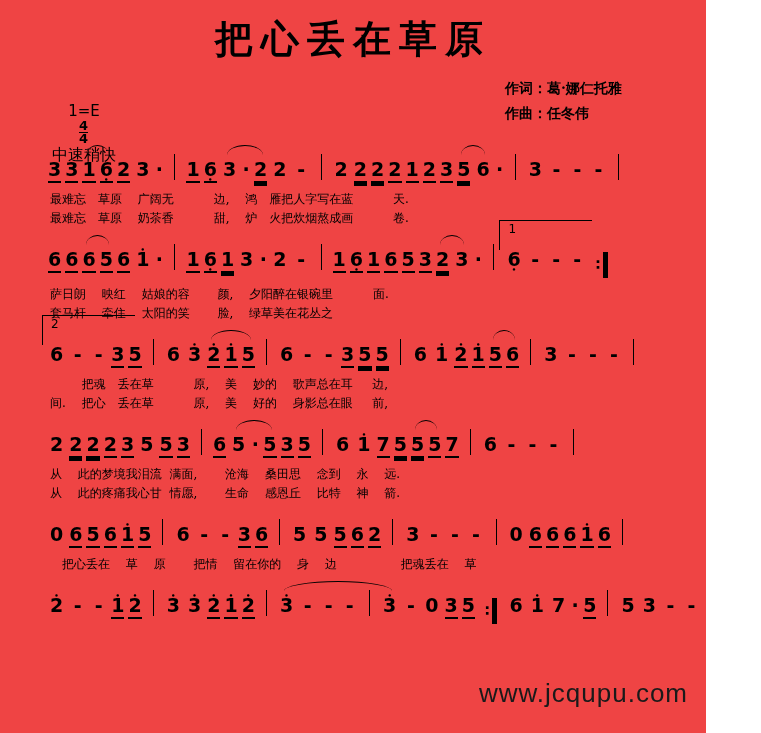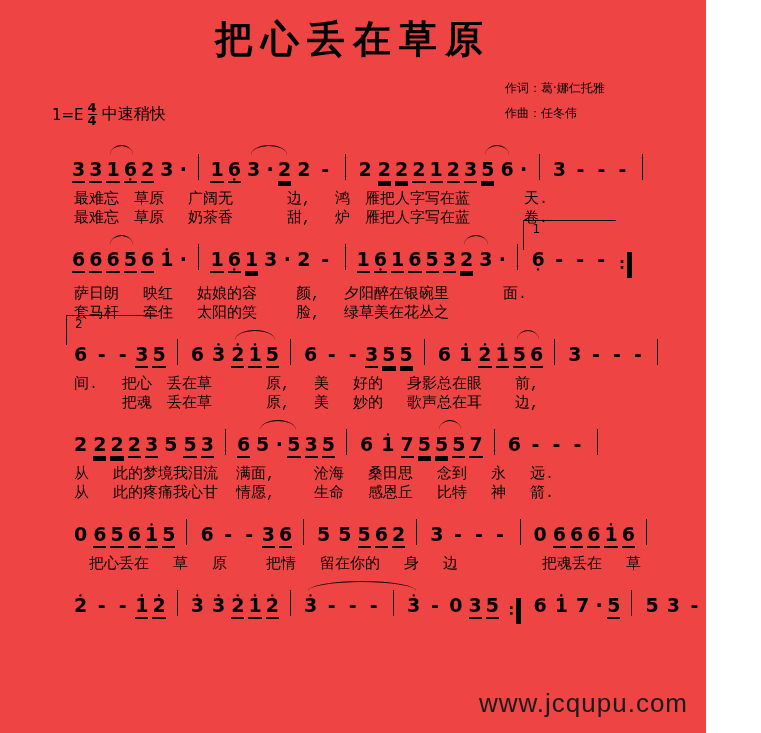--- a/index.html
+++ b/index.html
@@ -1,28 +1,28 @@
 <!DOCTYPE html>
 <html><head>
 <meta charset="utf-8">
 <style>
   html,body{margin:0;padding:0;background:#fff;}
   .page{position:relative;width:706px;height:733px;background:#ef4444;overflow:hidden;
         font-family:"DejaVu Serif","Liberation Serif",serif;color:#000;}
   h1.title{margin:14px 0 0 0;text-align:center;font-weight:bold;font-size:38px;
         letter-spacing:8px;font-family:"DejaVu Serif",serif;}
-  .credits{position:absolute;left:505px;top:76px;font-size:12px;line-height:25px;}
+  .credits{position:absolute;left:505px;top:76px;font-size:14px;line-height:25px;font-weight:bold;}
   .keyline{position:absolute;left:52px;top:102px;display:flex;align-items:center;
-        font-size:15px;font-family:"DejaVu Sans",sans-serif;}
+        font-size:15px;font-family:"DejaVu Sans",sans-serif;flex-direction:column;}
   .ts{display:inline-flex;flex-direction:column;text-align:center;font-weight:bold;
         font-size:13px;line-height:12px;margin:0 5px 0 4px;}
   .ts .tsb{border-top:1px solid #000;}
   .tempo{font-size:16px;font-family:Liberation Sans, sans-serif;}
   #score{position:absolute;left:0;top:140px;right:0;}
-  .system{padding-left:70px;margin-bottom:2px;}
+  .system{padding-left:46px;margin-bottom:2px;}
   .notes{position:relative;padding:14px 0 7px 0;white-space:nowrap;}
   .note{display:inline-block;min-width:13px;text-align:center;position:relative;
         font:bold 19px "DejaVu Sans","Liberation Sans",sans-serif;line-height:24px;margin:0 4px;}
   .u1,.u2{margin:0 2px;}
   .u1{border-bottom:2px solid #000;}
   .u2{border-bottom:2px solid #000;box-shadow:0 3px 0 #000;}
   .hi::before{content:"•";position:absolute;top:-9px;left:50%;transform:translateX(-50%);font-size:7px;}
   .lo::after{content:"•";position:absolute;bottom:-11px;left:50%;transform:translateX(-50%);font-size:7px;}
   .dash{font-weight:900;}
   .aug{min-width:8px;margin:0 2px;}
@@ -30,22 +30,22 @@
   .repend{display:inline-block;font:bold 15px "DejaVu Sans",sans-serif;border-right:5px solid #000;
         padding-right:3px;margin:0 8px;height:26px;line-height:26px;vertical-align:-4px;}
   .finbar{display:inline-block;width:3px;height:26px;border-left:2px solid #000;
         border-right:5px solid #000;margin:0 8px;vertical-align:-4px;}
   .volta{display:inline-block;width:0;height:26px;position:relative;vertical-align:-4px;}
   .volta::before{content:attr(data-n);position:absolute;left:-4px;top:-24px;width:84px;
         border-left:1px solid #000;border-top:1px solid #000;font:12px "DejaVu Sans",sans-serif;
         padding:1px 0 14px 8px;}
   .slur{position:absolute;top:5px;height:9px;border-top:1.5px solid #000;
         border-radius:100% 100% 0 0 / 200% 200% 0 0;}
-  .lyrics{font-size:15px;line-height:19px;white-space:pre;padding-left:4px;font-family:Liberation Mono, monospace;}
-  .watermark{position:absolute;right:18px;bottom:14px;font:26px "Liberation Sans","DejaVu Sans",sans-serif;
+  .lyrics{font-size:12px;line-height:19px;white-space:pre;padding-left:4px;}
+  .watermark{position:absolute;right:18px;bottom:24px;font:26px "Liberation Sans","DejaVu Sans",sans-serif;
         color:#1a1a1a;letter-spacing:1px;}
 </style>
 </head>
 <body>
 
 <div class="page">
   <h1 class="title">把心丢在草原</h1>
 
   <div class="credits">
     <div>作词：葛·娜仁托雅</div>
@@ -58,31 +58,31 @@
       <span class="tst">4</span>
       <span class="tsb">4</span>
     </span>
     <span class="tempo">中速稍快</span>
   </div>
 
   <div id="score">
       <div class="system">
         <div class="notes"><span class="note u1">3</span><span class="note u1">3</span><span class="note u1">1</span><span class="note u1 lo">6</span><span class="note u1">2</span><span class="note">3</span><span class="note aug">·</span><span class="bar"></span><span class="note u1">1</span><span class="note u1 lo">6</span><span class="note">3</span><span class="note aug">·</span><span class="note u2">2</span><span class="note">2</span><span class="note dash">-</span><span class="bar"></span><span class="note">2</span><span class="note u2">2</span><span class="note u2">2</span><span class="note u1">2</span><span class="note u1">1</span><span class="note u1">2</span><span class="note u1">3</span><span class="note u2">5</span><span class="note">6</span><span class="note aug">·</span><span class="bar"></span><span class="note">3</span><span class="note dash">-</span><span class="note dash">-</span><span class="note dash">-</span><span class="bar"></span><div class="slur" style="left: 39.9px; width: 23.2px;"></div><div class="slur" style="left: 180.9px; width: 36.2px;"></div><div class="slur" style="left: 414.9px; width: 24.2px;"></div></div>
         <div class="lyrics">最难忘　草原　 广阔无　　　 边,　 鸿　雁把人字写在蓝　　　 天.</div>
-        <div class="lyrics">最难忘　草原　 奶茶香　　　 甜,　 炉　雁把人字写在蓝　　　 卷.</div>
+        <div class="lyrics">最难忘　草原　 奶茶香　　　 甜,　 炉　火把炊烟熬成画　　　 卷.</div>
       </div>
       <div class="system">
         <div class="notes"><span class="note u1">6</span><span class="note u1">6</span><span class="note u1">6</span><span class="note u1">5</span><span class="note u1">6</span><span class="note hi">1</span><span class="note aug">·</span><span class="bar"></span><span class="note u1">1</span><span class="note u1 lo">6</span><span class="note u2">1</span><span class="note">3</span><span class="note aug">·</span><span class="note">2</span><span class="note dash">-</span><span class="bar"></span><span class="note u1">1</span><span class="note u1 lo">6</span><span class="note u1">1</span><span class="note u1">6</span><span class="note u1">5</span><span class="note u1">3</span><span class="note u2">2</span><span class="note">3</span><span class="note aug">·</span><span class="bar"></span><span class="volta" data-n="1"></span><span class="note lo">6</span><span class="note dash">-</span><span class="note dash">-</span><span class="note dash">-</span><span class="repend">∶</span><div class="slur" style="left: 39.9px; width: 23.2px;"></div><div class="slur" style="left: 393.9px; width: 24.2px;"></div></div>
         <div class="lyrics">萨日朗　 映红　 姑娘的容　　 颜,　 夕阳醉在银碗里　　　 面.</div>
         <div class="lyrics">套马杆　 牵住　 太阳的笑　　 脸,　 绿草美在花丛之</div>
       </div>
       <div class="system">
         <div class="notes"><span class="volta" data-n="2"></span><span class="note">6</span><span class="note dash">-</span><span class="note dash">-</span><span class="note u1">3</span><span class="note u1">5</span><span class="bar"></span><span class="note">6</span><span class="note hi">3</span><span class="note u1 hi">2</span><span class="note u1 hi">1</span><span class="note u1">5</span><span class="bar"></span><span class="note">6</span><span class="note dash">-</span><span class="note dash">-</span><span class="note u1">3</span><span class="note u2">5</span><span class="note u2">5</span><span class="bar"></span><span class="note">6</span><span class="note hi">1</span><span class="note u1 hi">2</span><span class="note u1 hi">1</span><span class="note u1">5</span><span class="note u1">6</span><span class="bar"></span><span class="note">3</span><span class="note dash">-</span><span class="note dash">-</span><span class="note dash">-</span><span class="bar"></span><div class="slur" style="left: 164.9px; width: 40.2px;"></div><div class="slur" style="left: 446.9px; width: 22.2px;"></div></div>
+        <div class="lyrics">　　  把魂　丢在草　　　 原,　 美　 妙的　 歌声总在耳　  边,</div>
         <div class="lyrics">间.　 把心　丢在草　　　 原,　 美　 好的　 身影总在眼　  前,</div>
-        <div class="lyrics">　　  把魂　丢在草　　　 原,　 美　 妙的　 歌声总在耳　  边,</div>
       </div>
       <div class="system">
         <div class="notes"><span class="note">2</span><span class="note u2">2</span><span class="note u2">2</span><span class="note u1">2</span><span class="note u1">3</span><span class="note">5</span><span class="note u1">5</span><span class="note u1">3</span><span class="bar"></span><span class="note u1">6</span><span class="note">5</span><span class="note aug">·</span><span class="note u1">5</span><span class="note u1">3</span><span class="note u1">5</span><span class="bar"></span><span class="note">6</span><span class="note hi">1</span><span class="note u1">7</span><span class="note u2">5</span><span class="note u2">5</span><span class="note u1">5</span><span class="note u1">7</span><span class="bar"></span><span class="note">6</span><span class="note dash">-</span><span class="note dash">-</span><span class="note dash">-</span><span class="bar"></span><div class="slur" style="left: 189.9px; width: 36.2px;"></div><div class="slur" style="left: 368.9px; width: 22.2px;"></div></div>
         <div class="lyrics">从　 此的梦境我泪流  满面,　　 沧海　 桑田思　 念到　 永　 远.</div>
         <div class="lyrics">从　 此的疼痛我心甘  情愿,　　 生命　 感恩丘　 比特　 神　 箭.</div>
       </div>
       <div class="system">
         <div class="notes"><span class="note">0</span><span class="note u1">6</span><span class="note u1">5</span><span class="note u1">6</span><span class="note u1 hi">1</span><span class="note u1">5</span><span class="bar"></span><span class="note">6</span><span class="note dash">-</span><span class="note dash">-</span><span class="note u1">3</span><span class="note u1">6</span><span class="bar"></span><span class="note">5</span><span class="note">5</span><span class="note u1">5</span><span class="note u1">6</span><span class="note u1">2</span><span class="bar"></span><span class="note">3</span><span class="note dash">-</span><span class="note dash">-</span><span class="note dash">-</span><span class="bar"></span><span class="note">0</span><span class="note u1">6</span><span class="note u1">6</span><span class="note u1">6</span><span class="note u1 hi">1</span><span class="note u1">6</span><span class="bar"></span></div>
         <div class="lyrics">　把心丢在　 草　 原　　 把情　 留在你的　 身　 边　　　　　 把魂丢在　 草</div>
       </div>

